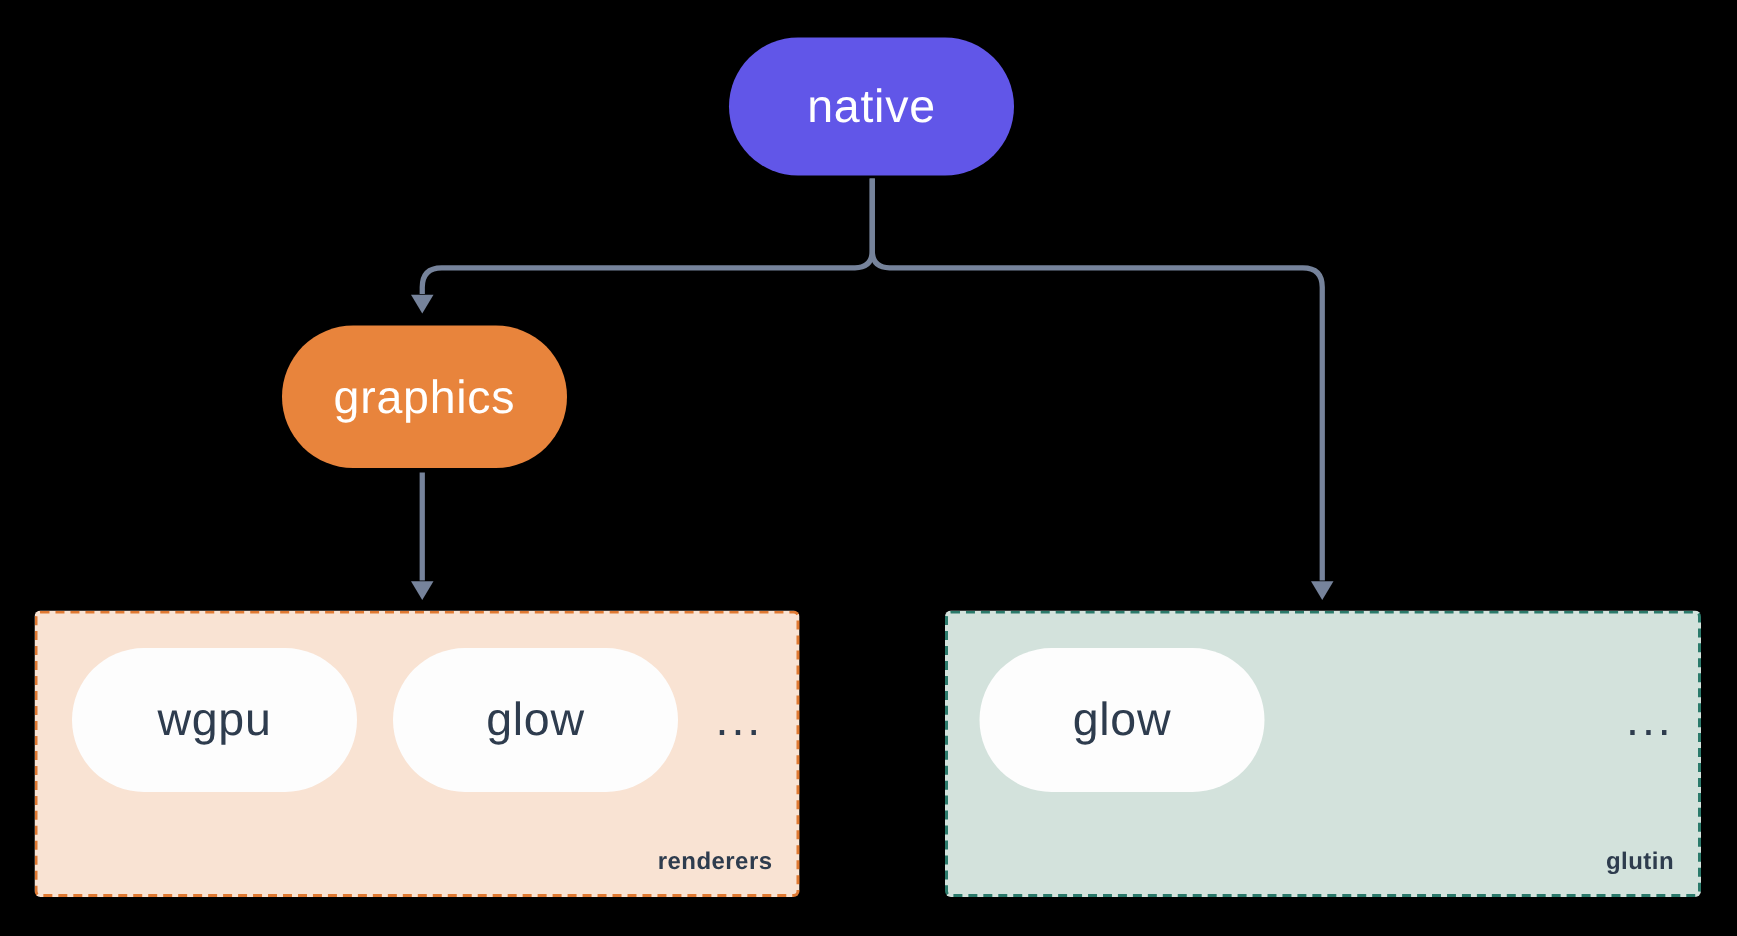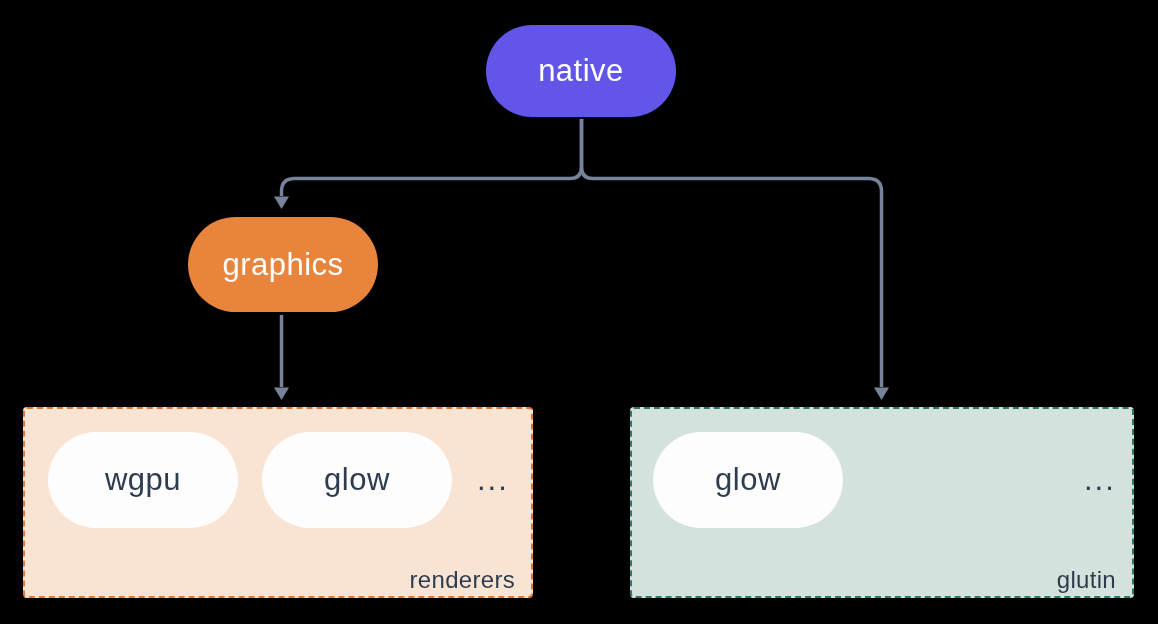--- a/index.html
+++ b/index.html
@@ -105,24 +105,25 @@
     width: 40px; height: 96px;
     display: flex;
     align-items: center;
     color: var(--ink);
     font-size: 31px;
     letter-spacing: 2px;
   }
   .group-label {
     position: absolute;
     right: 16px;
-    bottom: 2px;
+    bottom: 12px;
     color: var(--ink);
-    font-size: 24px;
+    font-size: 16px;
     letter-spacing: 0.3px;
+    font-weight: bold;
   }
 </style>
 </head>
 <body>
 
 <div class="canvas">
 
   <svg class="connectors" width="1158" height="624" viewBox="0 0 1158 624" aria-hidden="true">
     <path class="edge" d="M581.5 119 V167 Q581.5 178.5 570 178.5 H294.5 Q281.5 178.5 281.5 191.5 V196"></path>
     <path class="arrow" d="M274 196.5 H289 L281.5 209 Z"></path>

